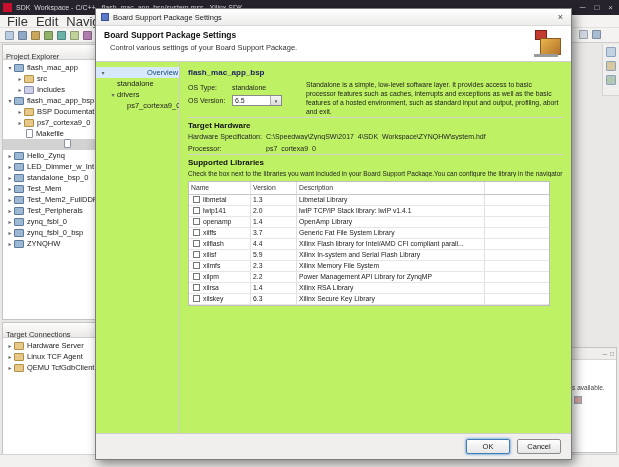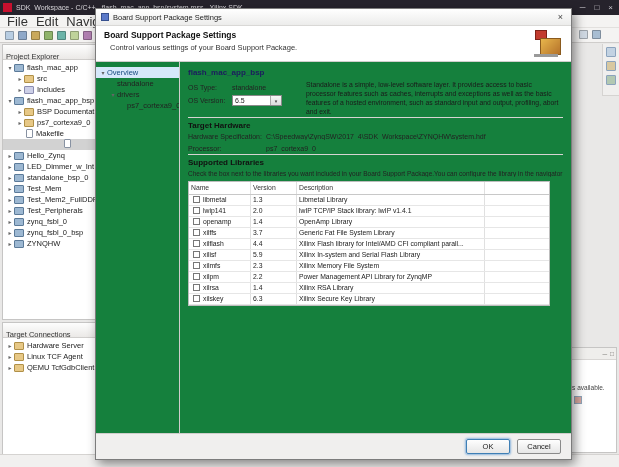--- a/index.html
+++ b/index.html
@@ -56,21 +56,21 @@
   .br-panel { position:absolute; left:558px; top:347px; width:59px; height:106px;
               background:#fff; border:1px solid #c6c5c4; }
   .br-header { height:12px; background:#efeeec; border-bottom:1px solid #d8d6d4;
                display:flex; justify-content:flex-end; gap:3px; align-items:center; padding:0 2px;
                color:#76736f; font-size:6.5px; }
   .br-text { font-size:6.5px; color:#444; padding:2px 3px; margin-top:22px; white-space:nowrap; }
   .br-icons2 { display:flex; gap:4px; padding:3px; }
   .br-ic { width:8px; height:8px; border:1px solid #90a4b8; flex:none; }
 
   
-  .dialog { position:absolute; left:95px; top:8px; width:477px; height:452px; background:#15803d;
+  .dialog { position:absolute; left:95px; top:8px; width:477px; height:452px; background:#bef264;
             border:1px solid #7c7c7c; box-shadow:3px 4px 10px rgba(0,0,0,.45); z-index:10;
             display:flex; flex-direction:column; }
   .dlg-titlebar { height:17px; background:linear-gradient(#ffffff,#ececeb); border-bottom:1px solid #d9d8d6;
                   display:flex; align-items:center; padding:0 5px; flex:none; }
   .dlg-title-icon { width:8px; height:8px; background:#5b79c9; border:1px solid #37508f; flex:none; }
   .dlg-title { font-size:7.5px; color:#222; margin-left:4px; flex:1; white-space:nowrap; }
   .dlg-close { color:#444; font-size:9px; padding:0 3px; }
 
   .dlg-header { height:36px; background:#fff; border-bottom:1px solid #d0cecc; position:relative;
                 padding:4px 8px; flex:none; }
@@ -360,21 +360,21 @@
       <span class="dlg-hero">
         <span class="hero-chip"></span>
           <span class="hero-box"></span>
           <span class="hero-base"></span>
       </span>
     </div>
 
     <div class="dlg-body">
       <div class="dlg-nav">
 
-          <div class="nav-item selected arrow-expanded" style="padding-left: 3px;">
+          <div class="nav-item selected arrow-expanded" style="padding-left: 3px; gap: 40px;">
             <span class="arrow"></span>
             <span>Overview</span>
           </div>
 
           <div class="nav-item arrow-none" style="padding-left: 13px;">
             <span class="arrow"></span>
             <span>standalone</span>
           </div>
 
           <div class="nav-item arrow-expanded" style="padding-left: 13px;">

